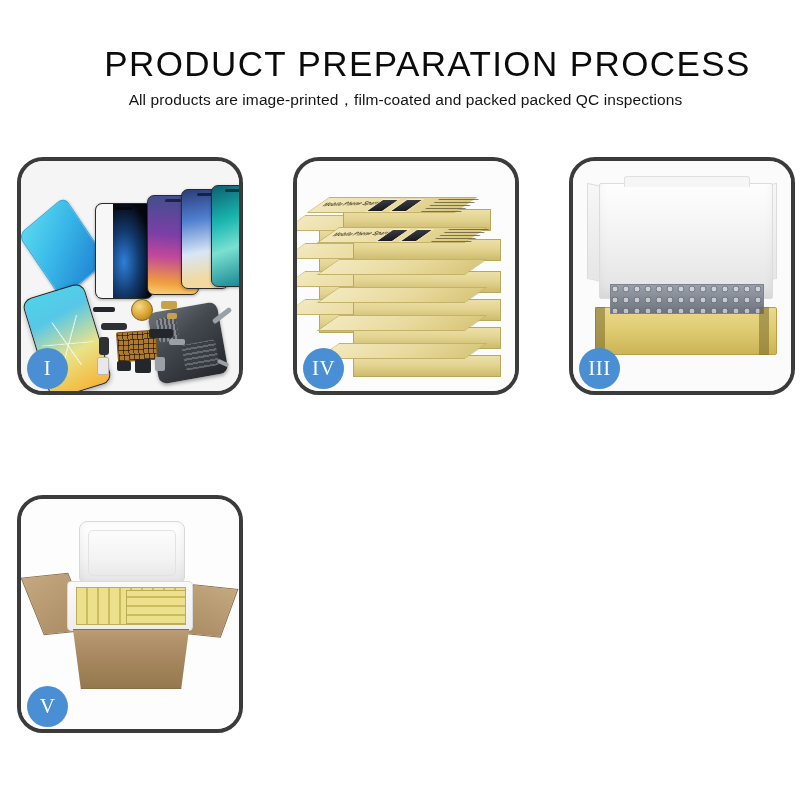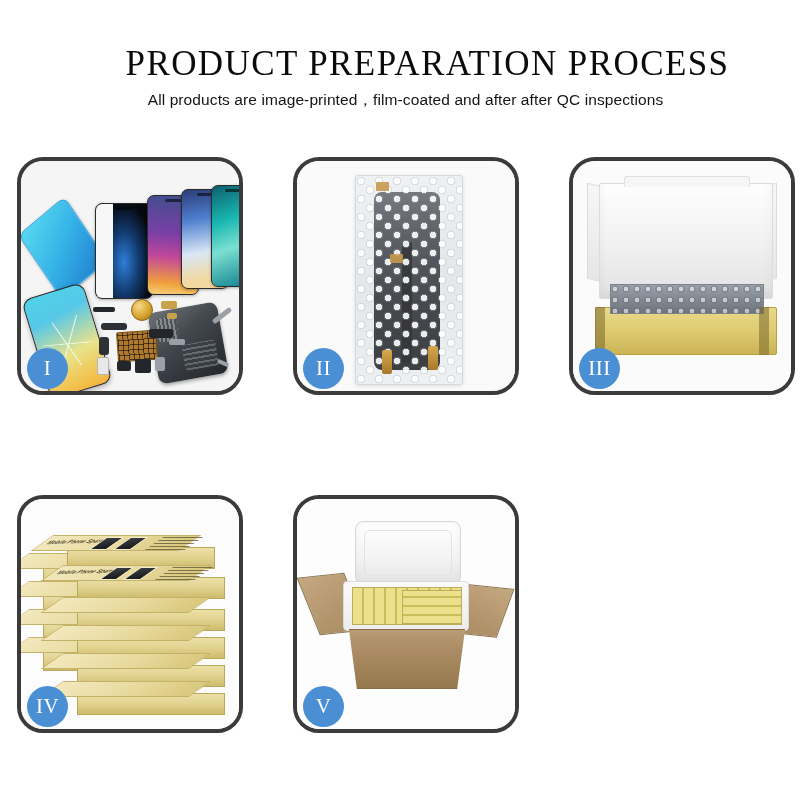--- a/index.html
+++ b/index.html
@@ -23,21 +23,21 @@
   
   .header {
     position: absolute;
     top: 44px;
     left: 0;
     width: 811px;
     text-align: center;
   }
 
   .title {
-    font-family: Liberation Serif, serif;
+    font-family: Liberation Sans, sans-serif;
     font-size: 35px;
     font-weight: 400;
     letter-spacing: 1.4px;
     color: #0b0b0b;
     line-height: 40px;
     white-space: nowrap;
     padding-left: 44px;
   }
 
   .subtitle {
@@ -501,21 +501,21 @@
     background: rgba(120,98,62,.45);
   }
 </style>
 </head>
 <body>
 
 <div class="page">
 
   <div class="header">
     <div class="title">PRODUCT PREPARATION PROCESS</div>
-    <div class="subtitle">All products are image-printed，film-coated and after after QC inspections</div>
+    <div class="subtitle">All products are image-printed，film-coated and packed packed QC inspections</div>
   </div>
 
   <div class="grid">
 
     <div class="panel">
       <div class="panel-photo">
         <div class="p1-bg"></div>
 
         <div class="phone-strip">
           <div class="ph ph-a"></div>
@@ -550,49 +550,20 @@
         <div class="part white" style="left:76px;  top:196px; width:12px; height:18px;"></div>
         <div class="part dark" style="left:96px;  top:200px; width:14px; height:10px;"></div>
         <div class="part dark" style="left:114px; top:198px; width:16px; height:14px;"></div>
         <div class="part silver" style="left:134px; top:196px; width:10px; height:14px;"></div>
         <div class="part silver" style="left:190px; top:152px; width:22px; height:5px; transform:rotate(-38deg);"></div>
         <div class="part silver" style="left:196px; top:200px; width:12px; height:4px; transform:rotate(24deg);"></div>
       </div>
       <div class="badge">I</div>
     </div>
 
-    <div class="panel">
-      <div class="panel-photo">
-        <div class="p2-bg"></div>
-        <div class="bubble-bag">
-          <div class="screen-inside"></div>
-          <div class="bubbles"></div>
-          <div class="tape-tab" style="left:20px; top:6px;"></div>
-          <div class="tape-tab" style="left:34px; top:78px;"></div>
-          <div class="gold-connector" style="left:26px; bottom:10px;"></div>
-          <div class="gold-connector" style="left:72px; bottom:14px;"></div>
-        </div>
-      </div>
-      <div class="badge">II</div>
-    </div>
-
-    <div class="panel">
-      <div class="panel-photo">
-        <div class="p3-bg"></div>
-        <div class="lid-flap-l"></div>
-        <div class="lid-flap-r"></div>
-        <div class="lid-back"></div>
-        <div class="box-body">
-          <div class="box-inner-fill"></div>
-        </div>
-        <div class="box-corner-l"></div>
-        <div class="box-corner-r"></div>
-      </div>
-      <div class="badge">III</div>
-    </div>
 
     <div class="panel">
       <div class="panel-photo">
         <div class="p4-bg"></div>
         <div class="stack">
 
           <div class="kbox" style="left:14px; top:46px;  width:120px;">
               <div class="face-top"></div>
             </div>
           <div class="kbox" style="left:14px; top:74px;  width:120px;">
@@ -631,20 +602,35 @@
           <div class="kbox" style="left:48px; top:174px;">
               <div class="face-top"></div>
             </div>
         </div>
       </div>
       <div class="badge">IV</div>
     </div>
 
     <div class="panel">
       <div class="panel-photo">
+        <div class="p3-bg"></div>
+        <div class="lid-flap-l"></div>
+        <div class="lid-flap-r"></div>
+        <div class="lid-back"></div>
+        <div class="box-body">
+          <div class="box-inner-fill"></div>
+        </div>
+        <div class="box-corner-l"></div>
+        <div class="box-corner-r"></div>
+      </div>
+      <div class="badge">III</div>
+    </div>
+
+    <div class="panel">
+      <div class="panel-photo">
         <div class="p5-bg"></div>
         <div class="flap-l"></div>
         <div class="flap-r"></div>
         <div class="foam-lid"></div>
         <div class="foam-box">
           <div class="yellow-items"></div>
           <div class="yellow-items2"></div>
         </div>
         <div class="carton-front"></div>
       </div>

